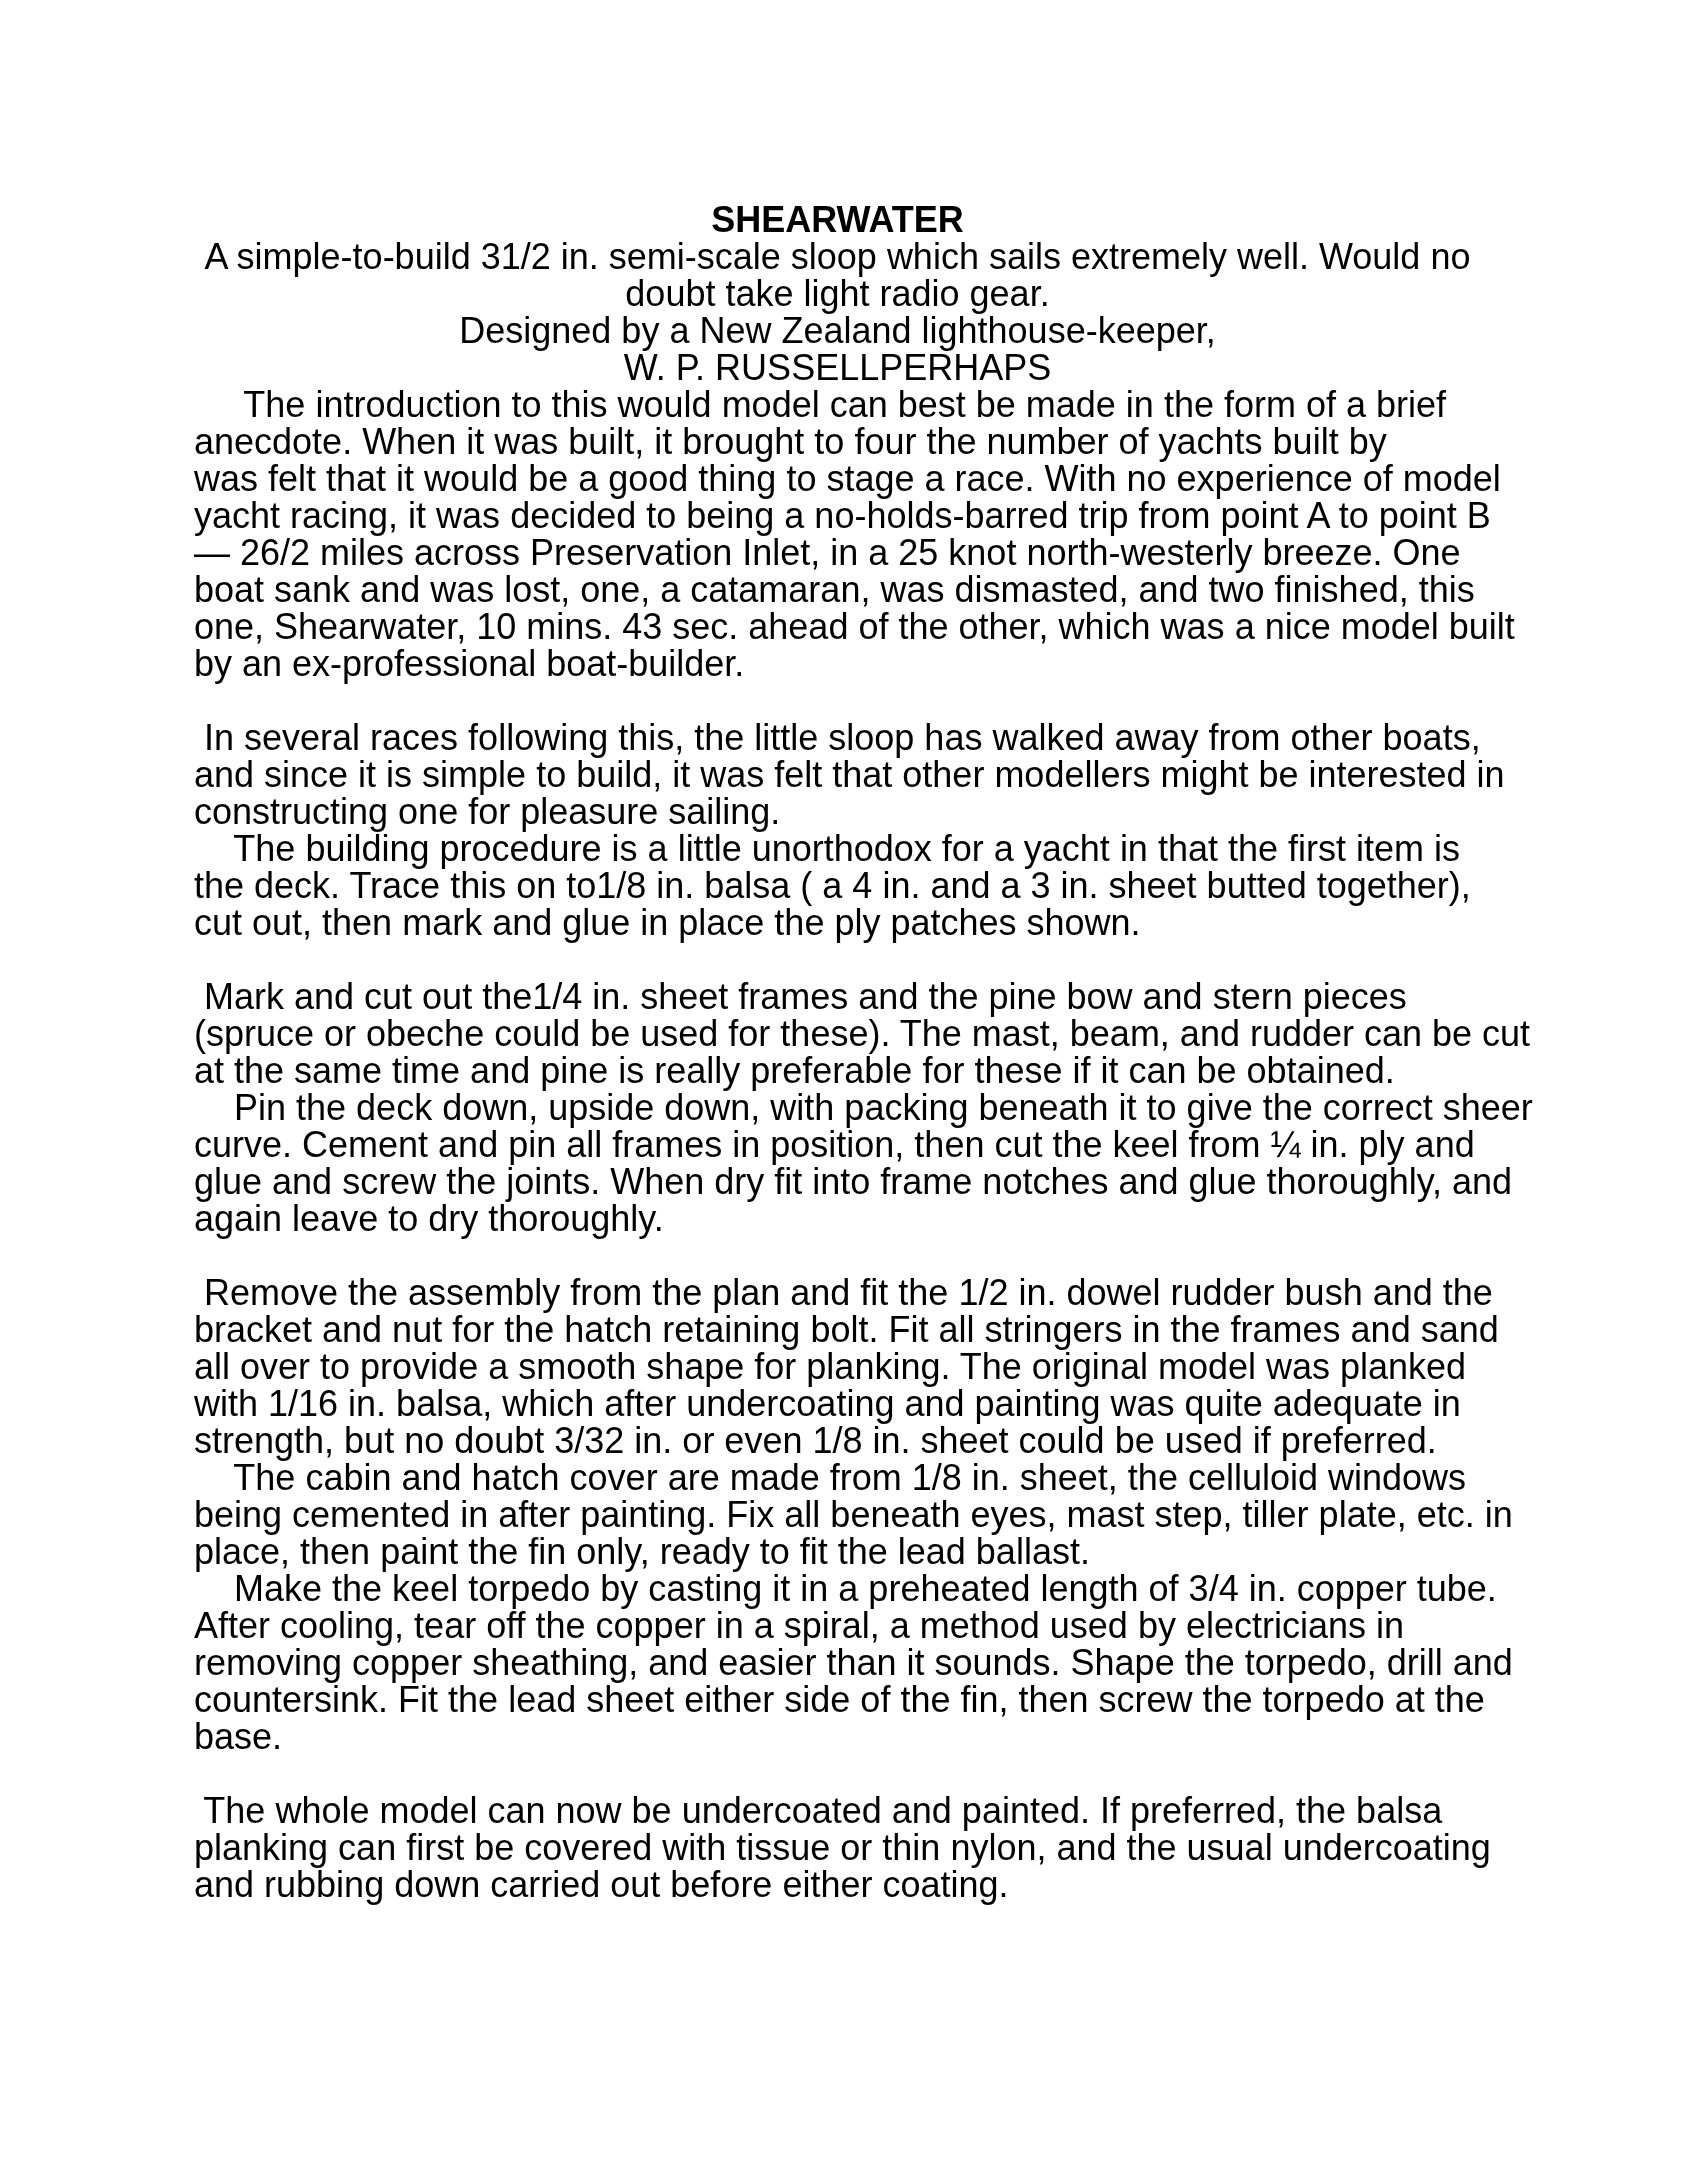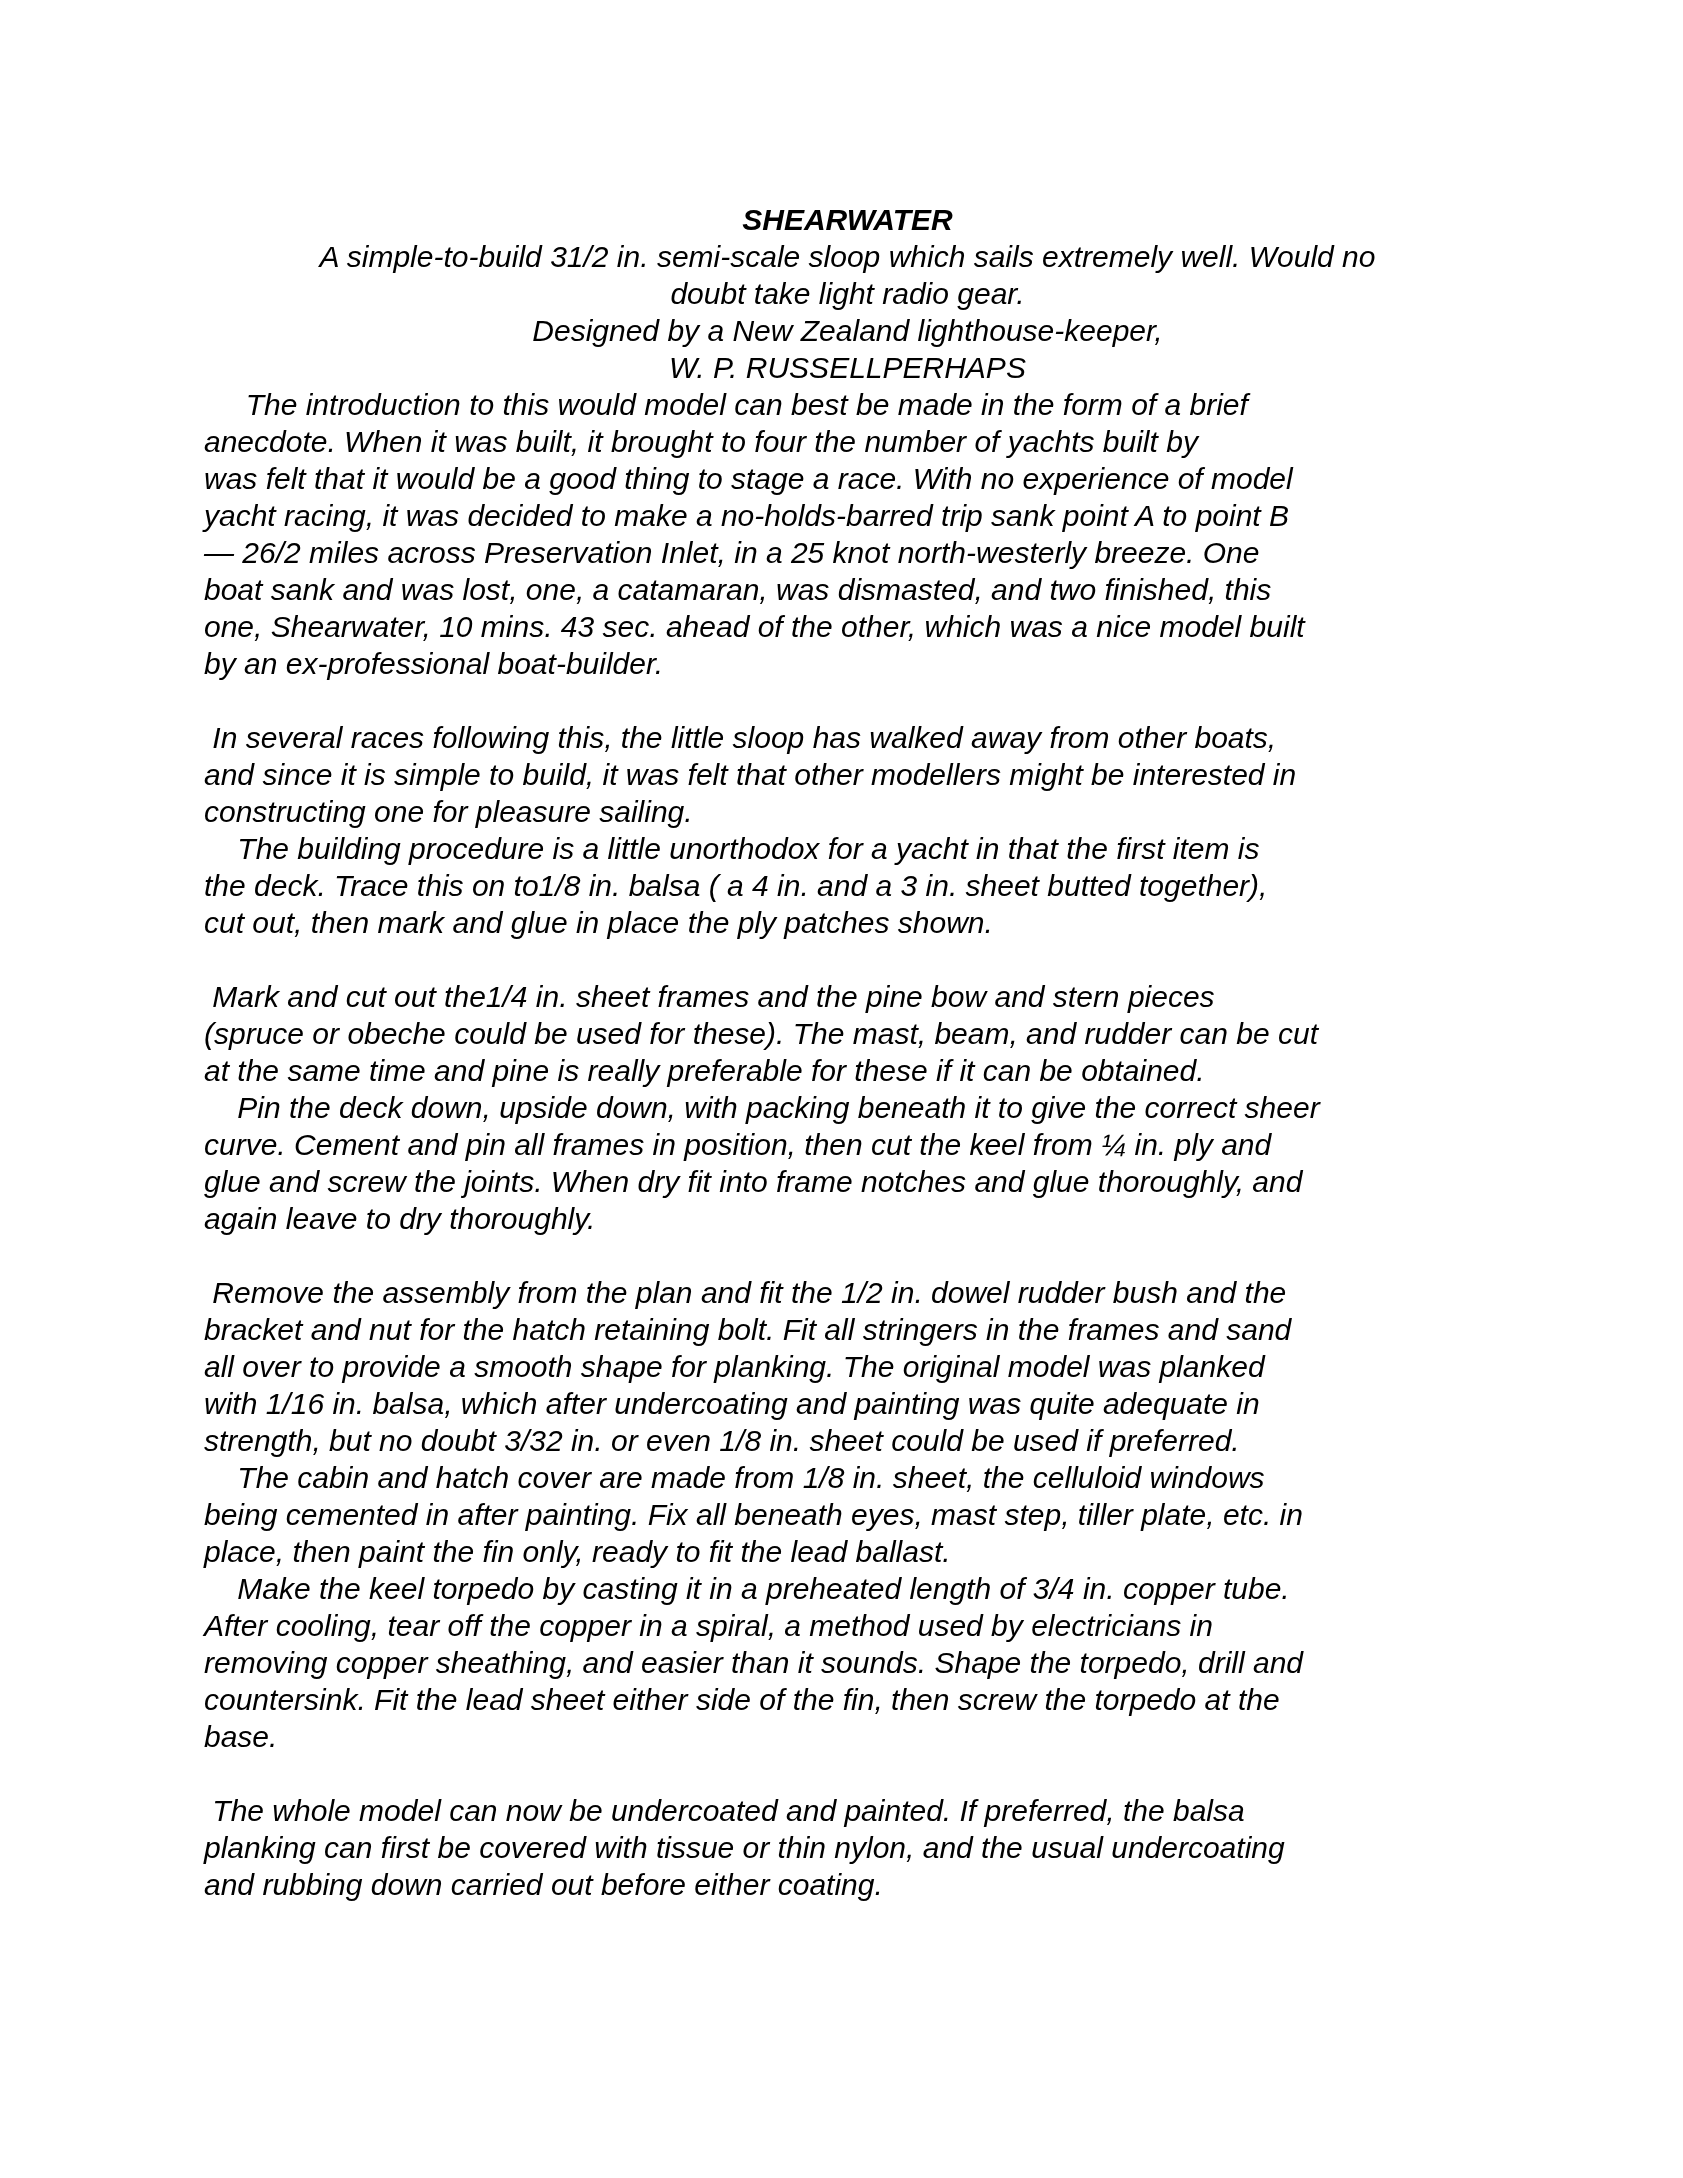--- a/index.html
+++ b/index.html
@@ -11,24 +11,23 @@
     width: 1683px;
     height: 2178px;
     position: relative;
     overflow: hidden;
     font-family: "Liberation Sans", "DejaVu Sans", sans-serif;
     color: #000000;
   }
   .doc {
     position: absolute;
     top: 201px;
-    left: 204px;
+    left: 194px;
     width: 1287px;
-    font-size: 30px;
-    font-style: italic;
+    font-size: 36px;
   }
   .line {
     height: 37px;
     line-height: 37px;
     white-space: pre;
   }
   .centered .line {
     text-align: center;
   }
   .title-line {
@@ -45,21 +44,21 @@
     <div class="line">A simple-to-build 31/2 in. semi-scale sloop which sails extremely well. Would no</div>
     <div class="line">doubt take light radio gear.</div>
     <div class="line">Designed by a New Zealand lighthouse-keeper,</div>
     <div class="line">W. P. RUSSELLPERHAPS</div>
   </div>
 
   <div id="doc-body">
       <div class="line">     The introduction to this would model can best be made in the form of a brief</div>
       <div class="line">anecdote. When it was built, it brought to four the number of yachts built by</div>
       <div class="line">was felt that it would be a good thing to stage a race. With no experience of model</div>
-      <div class="line">yacht racing, it was decided to make a no-holds-barred trip sank point A to point B</div>
+      <div class="line">yacht racing, it was decided to being a no-holds-barred trip from point A to point B</div>
       <div class="line">— 26/2 miles across Preservation Inlet, in a 25 knot north-westerly breeze. One</div>
       <div class="line">boat sank and was lost, one, a catamaran, was dismasted, and two finished, this</div>
       <div class="line">one, Shearwater, 10 mins. 43 sec. ahead of the other, which was a nice model built</div>
       <div class="line">by an ex-professional boat-builder.</div>
       <div class="line"></div>
       <div class="line"> In several races following this, the little sloop has walked away from other boats,</div>
       <div class="line">and since it is simple to build, it was felt that other modellers might be interested in</div>
       <div class="line">constructing one for pleasure sailing.</div>
       <div class="line">    The building procedure is a little unorthodox for a yacht in that the first item is</div>
       <div class="line">the deck. Trace this on to1/8 in. balsa ( a 4 in. and a 3 in. sheet butted together),</div>

